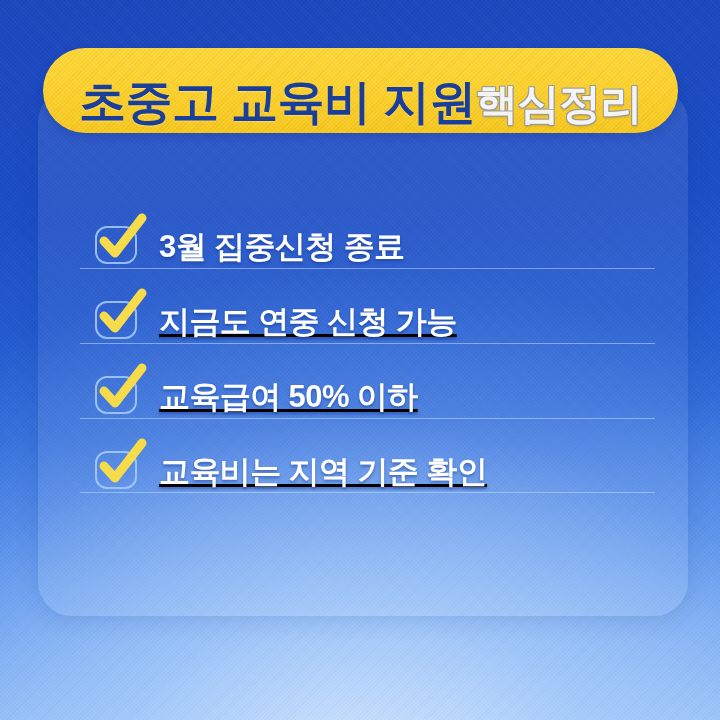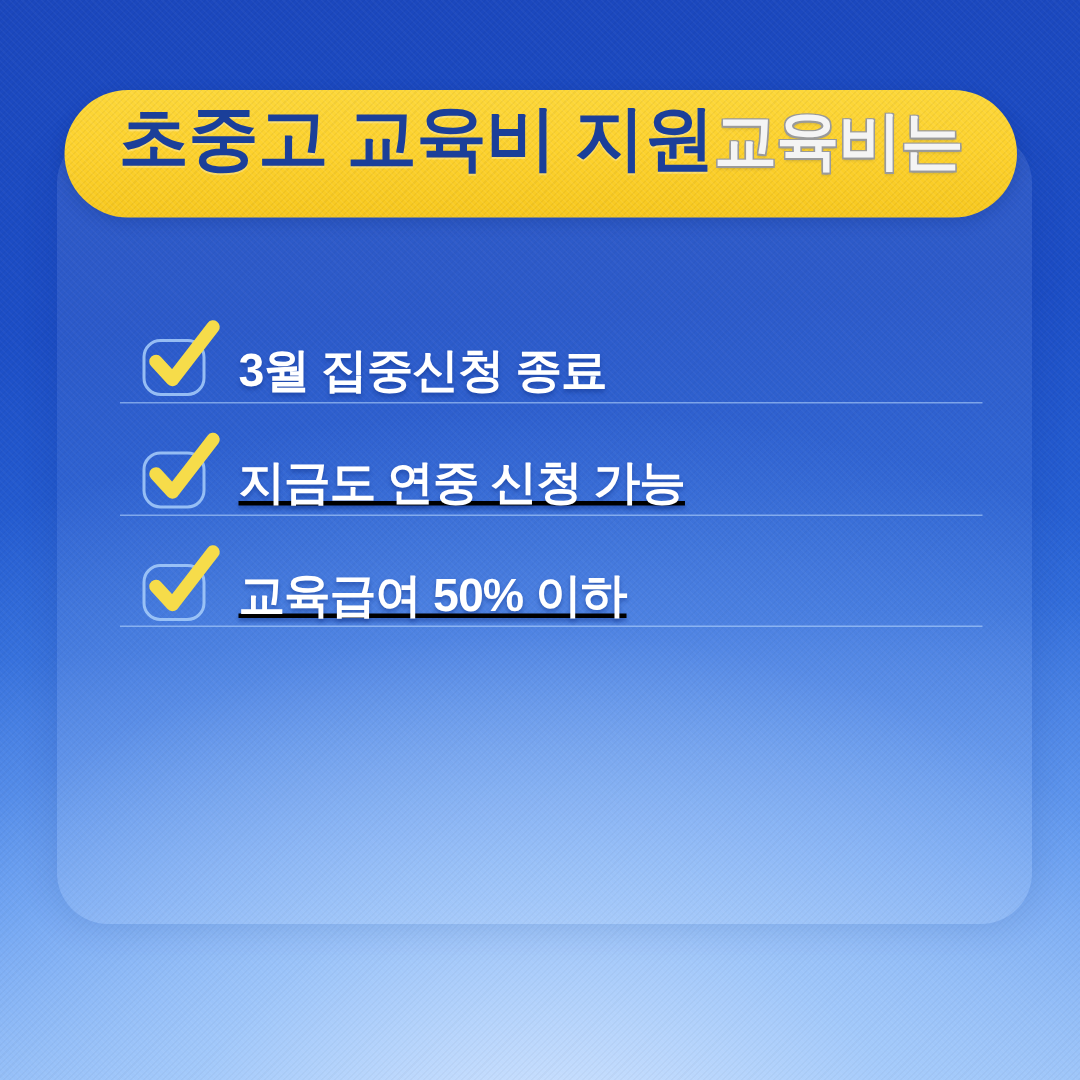--- a/index.html
+++ b/index.html
@@ -45,28 +45,28 @@
     border-radius: 34px;
     background:
       linear-gradient(180deg, rgba(255,255,255,0.085) 0%, rgba(255,255,255,0.055) 45%, rgba(255,255,255,0.105) 100%);
     box-shadow: 0 2px 24px rgba(10,40,120,0.14);
   }
 
   
   .title-pill {
     position: absolute;
     left: 43px;
-    top: 60px;
+    top: 48px;
     width: 635px;
     height: 85px;
     border-radius: 44px;
     background: linear-gradient(180deg, #fcd739 0%, #fdd22e 45%, #f7c81f 100%);
     box-shadow: 0 3px 10px rgba(8,35,110,0.22);
     display: flex;
-    align-items: flex-start;
+    align-items: flex-end;
     justify-content: center;
     overflow: hidden;
   }
   .title-pill::after {
     content: "";
     position: absolute;
     inset: 0;
     border-radius: 44px;
     pointer-events: none;
     background-image:
@@ -162,21 +162,21 @@
 </head>
 <body>
 
 <div id="poster">
 
   <div class="card"></div>
 
   <div class="title-pill">
     <div class="title-row">
       <span class="title-main">초중고 교육비 지원</span>
-      <span class="title-accent">교육비는</span>
+      <span class="title-accent">핵심정리</span>
     </div>
   </div>
 
   <div class="checklist">
 
     <div class="check-row">
       <span class="check-icon">
         <span class="box"></span>
         <svg viewBox="0 0 56 56" xmlns="http://www.w3.org/2000/svg" aria-hidden="true">
           <path d="M11 27 L22 39 L49 4" fill="none" stroke="#f6dc4a" stroke-width="9" stroke-linecap="round" stroke-linejoin="round"></path>
@@ -198,15 +198,24 @@
     <div class="check-row">
       <span class="check-icon">
         <span class="box"></span>
         <svg viewBox="0 0 56 56" xmlns="http://www.w3.org/2000/svg" aria-hidden="true">
           <path d="M11 27 L22 39 L49 4" fill="none" stroke="#f6dc4a" stroke-width="9" stroke-linecap="round" stroke-linejoin="round"></path>
         </svg>
       </span>
       <span class="check-label">교육급여 50% 이하</span>
     </div>
 
+    <div class="check-row">
+      <span class="check-icon">
+        <span class="box"></span>
+        <svg viewBox="0 0 56 56" xmlns="http://www.w3.org/2000/svg" aria-hidden="true">
+          <path d="M11 27 L22 39 L49 4" fill="none" stroke="#f6dc4a" stroke-width="9" stroke-linecap="round" stroke-linejoin="round"></path>
+        </svg>
+      </span>
+      <span class="check-label">교육비는 지역 기준 확인</span>
+    </div>
 
   </div>
 </div>
 
 </body></html>

